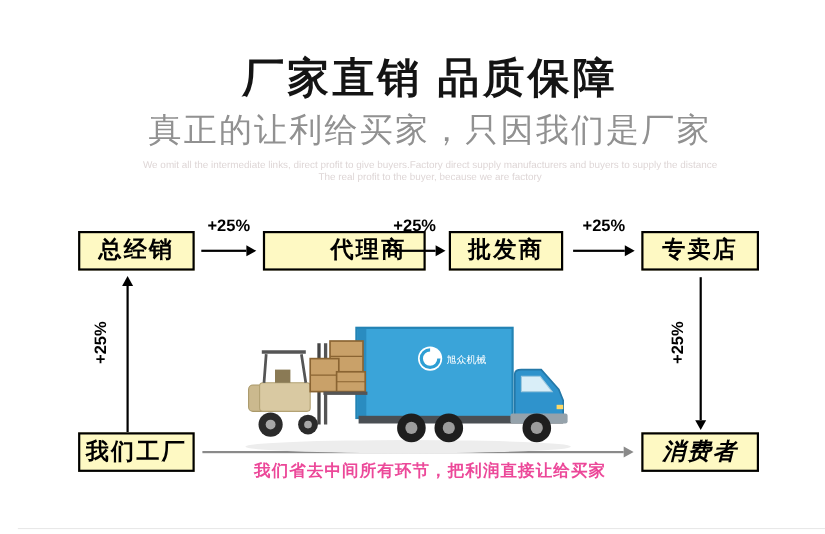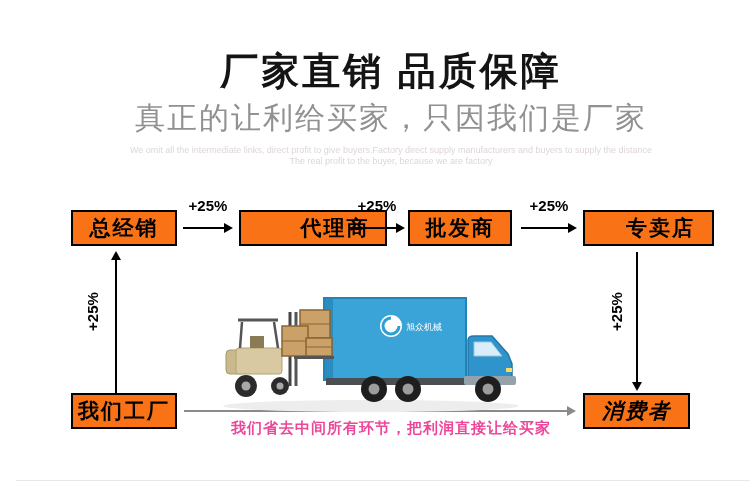--- a/index.html
+++ b/index.html
@@ -2,21 +2,21 @@
 <html><head>
 <meta charset="utf-8">
 <style>
   html,body{margin:0;padding:0;background:#fff;}
   .stage{position:relative;width:750px;height:485px;background:#ffffff;overflow:hidden;
          font-family:"Liberation Sans","DejaVu Sans",sans-serif;margin-left:16px;}
   .abs-center{position:absolute;left:0;right:0;text-align:center;}
   .title{top:46px;font-size:38px;font-weight:700;letter-spacing:3px;color:#141414;}
   .subtitle{top:98px;font-size:30px;font-weight:400;color:#919191;letter-spacing:2px;}
   .tagline{top:145px;font-size:9px;line-height:11px;color:#ded6d6;}
-  .node{position:absolute;border:2px solid #000;background:#f97316;text-align:center;
+  .node{position:absolute;border:2px solid #000;background:#fef9c3;text-align:center;
         font-weight:700;font-size:21px;line-height:32px;height:32px;letter-spacing:2px;color:#000;}
   .pct{position:absolute;font-weight:700;font-size:15px;color:#000;text-align:center;width:50px;}
   .pct.vert{transform:rotate(-90deg);}
   .arrow-h{position:absolute;height:2px;background:#000;}
   .arrow-h::after{content:"";position:absolute;right:-9px;top:-4px;width:0;height:0;
                   border-left:9px solid #000;border-top:5px solid transparent;border-bottom:5px solid transparent;}
   .arrow-h.gray{background:#8a8a8a;}
   .arrow-h.gray::after{border-left-color:#8a8a8a;}
   .arrow-v{position:absolute;width:2px;background:#000;}
   .arrow-v.up::before{content:"";position:absolute;top:-9px;left:-4px;width:0;height:0;
@@ -35,21 +35,21 @@
   <div class="abs-center title">厂家直销 品质保障</div>
   <div class="abs-center subtitle">真正的让利给买家，只因我们是厂家</div>
   <div class="abs-center tagline">
     <div>We omit all the intermediate links, direct profit to give buyers.Factory direct supply manufacturers and buyers to supply the distance</div>
     <div>The real profit to the buyer, because we are factory</div>
   </div>
 
   <div class="node" style="left:55px;top:210px;width:102px;">总经销</div>
   <div class="node" style="left:223px;top:210px;width:100px;padding-left:44px;">代理商</div>
   <div class="node" style="left:392px;top:210px;width:100px;">批发商</div>
-  <div class="node" style="left:567px;top:210px;width:103px;padding-left:24px;">专卖店</div>
+  <div class="node" style="left:567px;top:210px;width:103px;">专卖店</div>
 
   <div class="pct" style="left:167px;top:197px;">+25%</div>
   <div class="pct" style="left:336px;top:197px;">+25%</div>
   <div class="pct" style="left:508px;top:197px;">+25%</div>
 
   <div class="arrow-h" style="left:167px;top:227px;width:41px;"></div>
   <div class="arrow-h" style="left:333px;top:227px;width:47px;"></div>
   <div class="arrow-h" style="left:505px;top:227px;width:47px;"></div>
 
   <div class="arrow-v up" style="left:99px;top:260px;height:133px;"></div>

